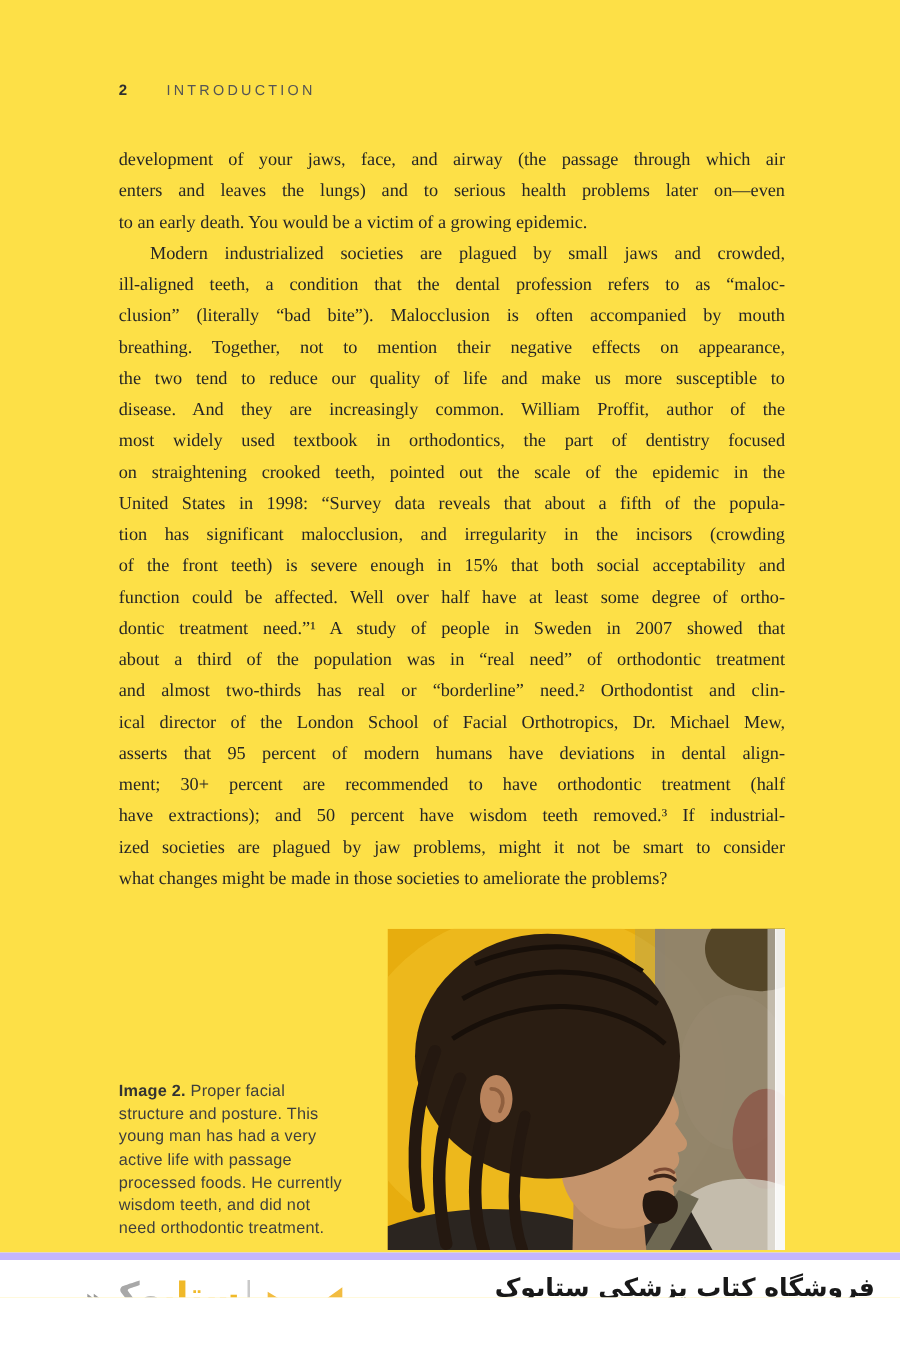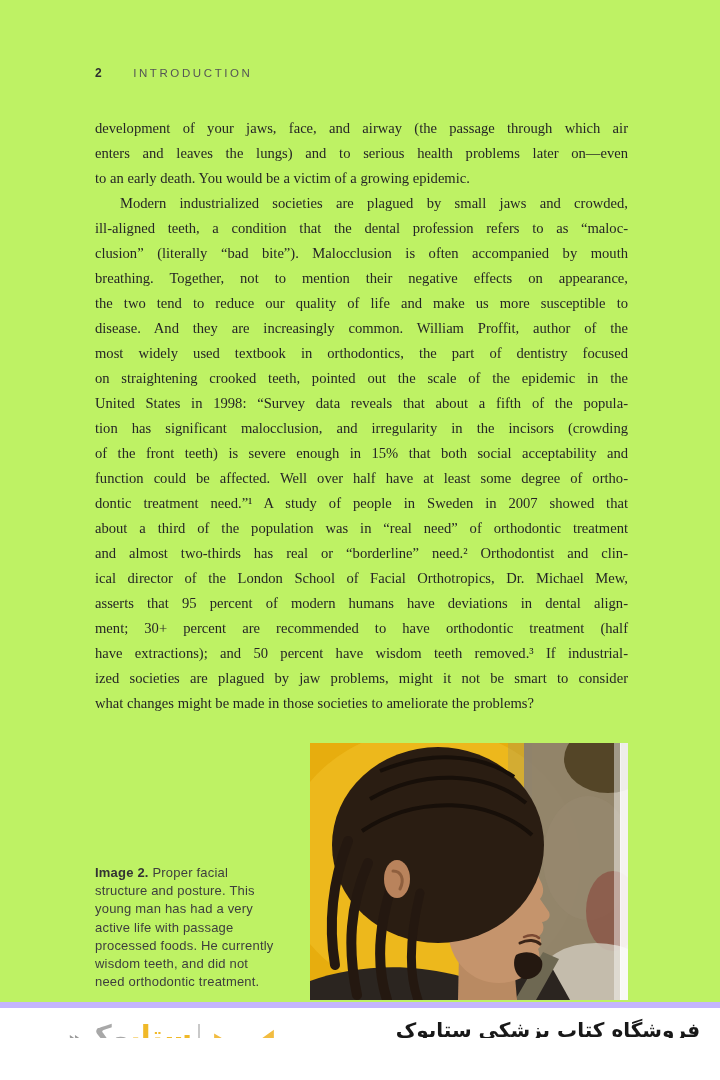--- a/index.html
+++ b/index.html
@@ -1,16 +1,16 @@
 <!DOCTYPE html>
 <html><head>
 <meta charset="utf-8">
 <style>
   html,body{margin:0;padding:0;background:#ffffff;}
-  .page{position:relative;width:720px;height:1038px;background:#bef264;overflow:hidden;
+  .page{position:relative;width:720px;height:1038px;background:#fde047;overflow:hidden;
         font-family:"Liberation Serif",serif;color:#2a2a2a;}
 
   
   .header{position:absolute;left:95px;top:63px;width:530px;
           font-family:"Liberation Sans",sans-serif;}
   .pnum{font-size:12px;font-weight:700;color:#2f2f2f;letter-spacing:1px;}
   .rtitle{font-size:11.5px;color:#555;letter-spacing:2.6px;margin-left:26px;}
 
   
   .body-text{position:absolute;left:95px;top:116px;width:533px;}

